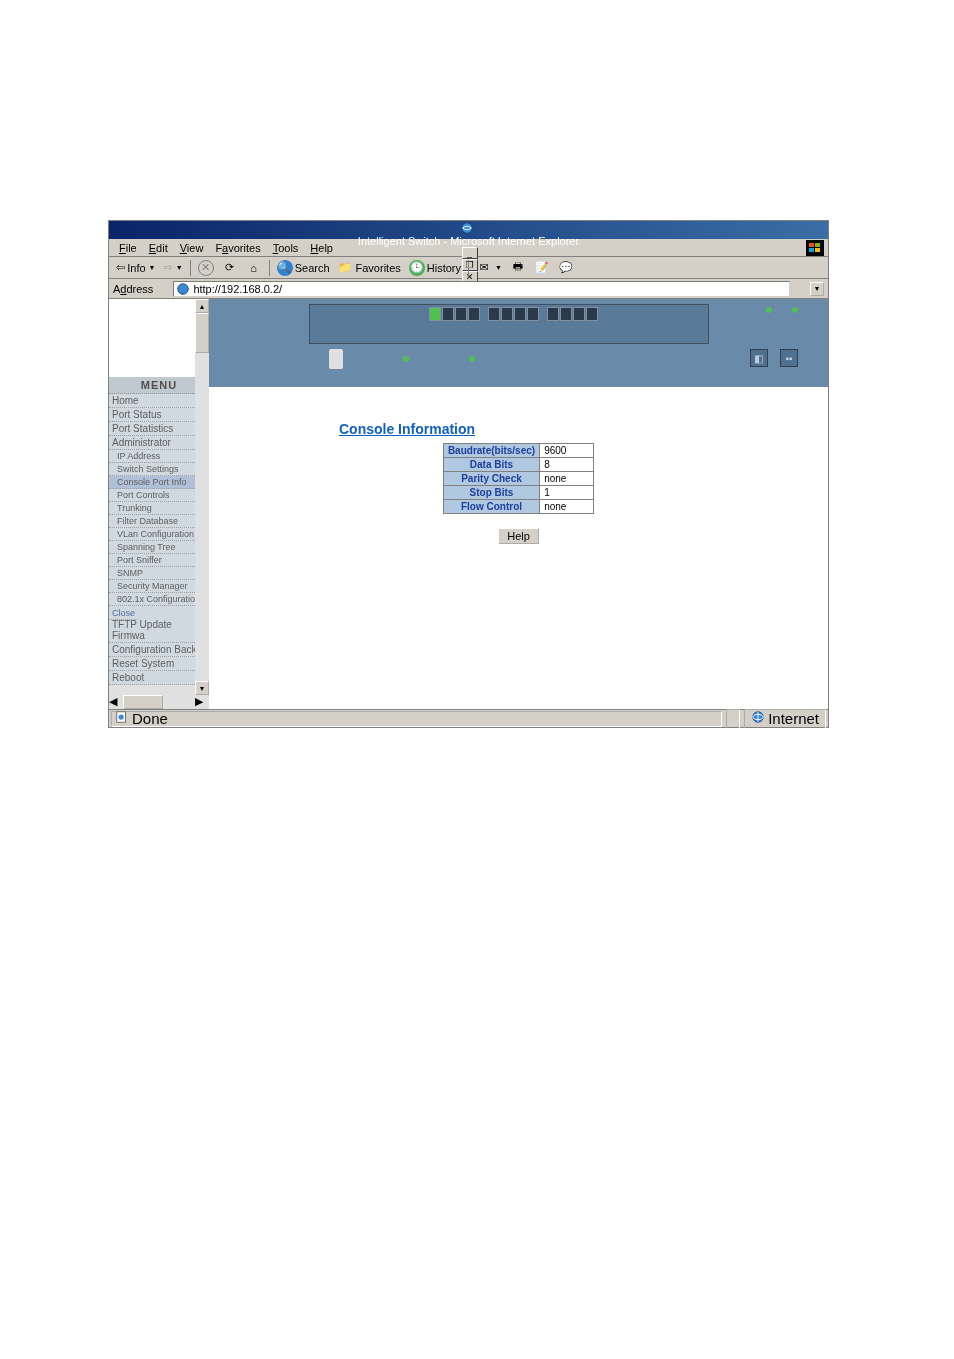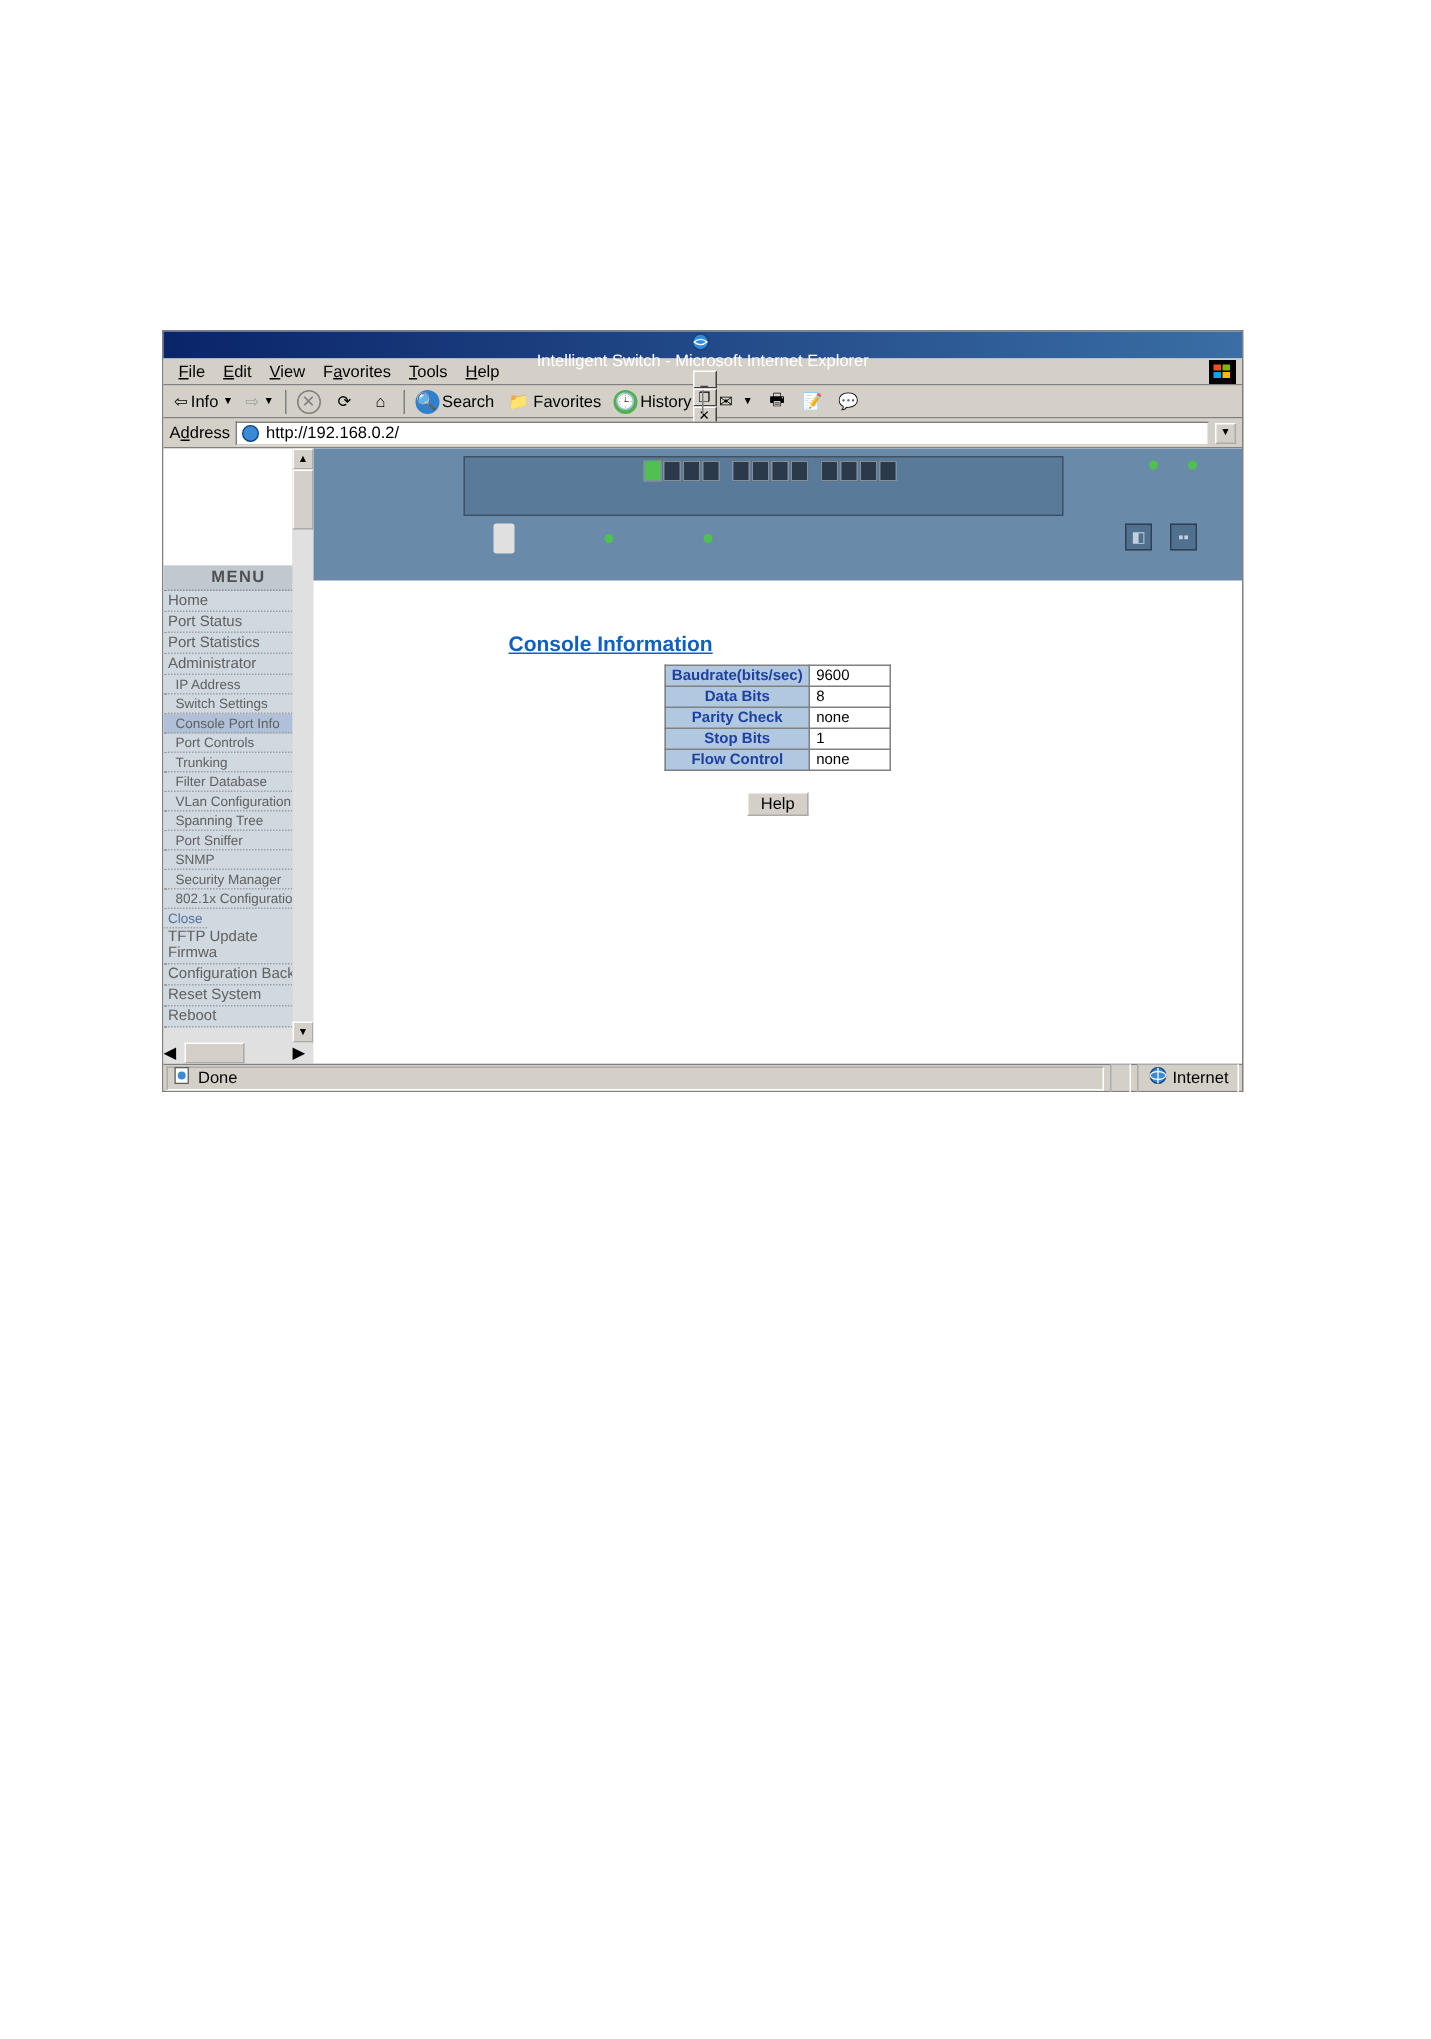--- a/index.html
+++ b/index.html
@@ -16,21 +16,21 @@
     .menu-item { padding: 1px 6px; font-size: 11px; cursor: default; }
     .menu-item u { text-decoration: underline; }
     .menu-bar .win-logo { margin-left: auto; width: 18px; height: 16px; background: #000; display: flex; align-items: center; justify-content: center; }
     
     .toolbar { background: #d4d0c8; height: 22px; display: flex; align-items: center; padding: 0 4px; border-bottom: 1px solid #808080; gap: 2px; }
     .tb-btn { display: inline-flex; align-items: center; gap: 2px; padding: 1px 3px; font-size: 11px; cursor: default; }
     .tb-sep { width: 1px; height: 16px; background: #808080; margin: 0 2px; }
     .tb-icon { width: 16px; height: 16px; display: inline-flex; align-items: center; justify-content: center; border-radius: 8px; }
     .arrow-down { font-size: 7px; margin-left: 1px; }
     
-    .address-bar { background: #d4d0c8; height: 20px; display: flex; align-items: center; padding: 0 4px; border-bottom: 1px solid #808080; gap: 4px; }
+    .address-bar { background: #d4d0c8; height: 20px; display: flex; align-items: center; padding: 0 4px; border-bottom: 1px solid #808080; gap: 20px; }
     .addr-label { font-size: 11px; }
     .addr-input-wrap { flex: 1; background: #fff; border: 1px inset #d4d0c8; height: 16px; display: flex; align-items: center; padding: 0 2px; }
     .addr-ie-icon { width: 14px; height: 14px; }
     .addr-text { font-size: 11px; margin-left: 3px; }
     .addr-dd { width: 14px; height: 14px; background: #d4d0c8; border: 1px outset #fff; display: inline-flex; align-items: center; justify-content: center; font-size: 7px; }
     
     .content-frame { display: flex; height: 410px; }
     
     .sidebar { width: 100px; background: #e0e0e0; position: relative; overflow: hidden; }
     .sidebar-scroll { position: absolute; right: 0; top: 0; width: 14px; height: 100%; background: #d4d0c8; }
@@ -67,21 +67,21 @@
     .locked-icon { width: 18px; height: 18px; background: #507090; border: 1px solid #304050; display: flex; align-items: center; justify-content: center; color: #c0d0e0; font-size: 10px; }
     
     .page-body { padding: 10px 20px; }
     .page-title { color: #1060c0; font-size: 14px; font-weight: bold; text-decoration: underline; margin: 24px 0 6px 110px; font-family: Arial; }
     .info-table { margin: 0 auto; border-collapse: collapse; }
     .info-table td { border: 1px solid #808080; font-size: 10px; padding: 1px 4px; }
     .info-table td.lbl { background: #b0c8e0; color: #2040a0; font-weight: bold; text-align: center; width: 96px; }
     .info-table td.val { background: #fff; width: 54px; }
     .help-btn { display: block; margin: 14px auto 0; background: #d4d0c8; border: 1px outset #fff; padding: 1px 8px; font-size: 11px; cursor: default; }
     
-    .status-bar { background: #d4d0c8; height: 18px; display: flex; align-items: center; border-top: 1px solid #808080; font-size: 11px; padding: 0 2px; gap: 4px; }
+    .status-bar { background: #d4d0c8; height: 18px; display: flex; align-items: center; border-top: 1px solid #808080; font-size: 15px; padding: 0 2px; gap: 4px; }
     .status-left { flex: 1; display: flex; align-items: center; gap: 3px; border: 1px inset #fff; padding: 0 3px; height: 16px; }
     .status-seg { border: 1px inset #fff; height: 20px; padding: 0 6px; display: flex; align-items: center; gap: 3px; }
     
     svg.mini { width: 14px; height: 14px; }
   </style>
 </head>
 <body>
 
 <div class="browser-window">
 

